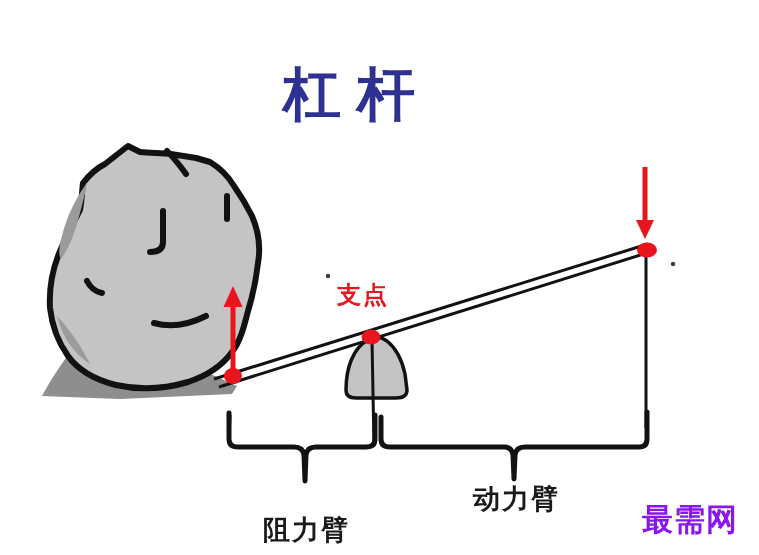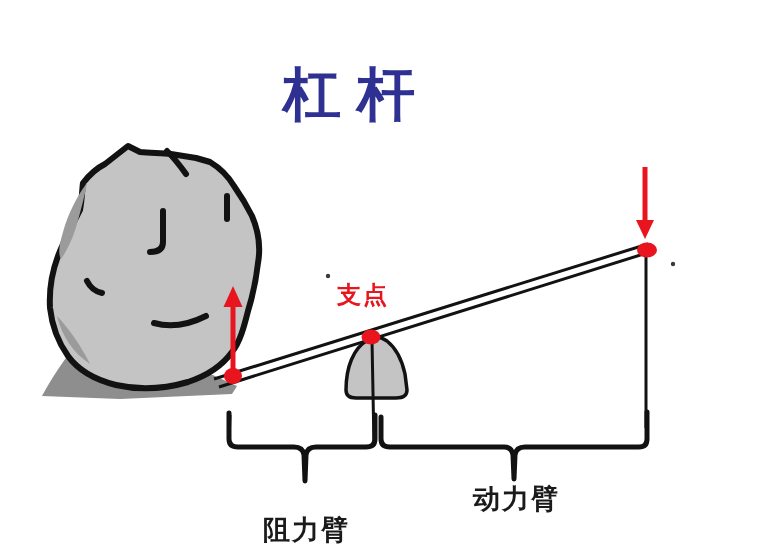--- a/index.html
+++ b/index.html
@@ -129,13 +129,14 @@
   <div class="lbl title-label" style="left:283px;top:66px;">杠杆</div>
 
   <div class="lbl pt-label" style="left:337px;top:283px;">支点</div>
 
 
 
   <div class="lbl arm-label" style="left:263px;top:488px;margin-top:29px;">阻力臂</div>
 
   <div class="lbl arm-label" style="left:473px;top:486px;">动力臂</div>
 
+  <div class="lbl watermark-label" style="left:642px;top:504px;">最需网</div>
 </div>
 
 </body></html>

